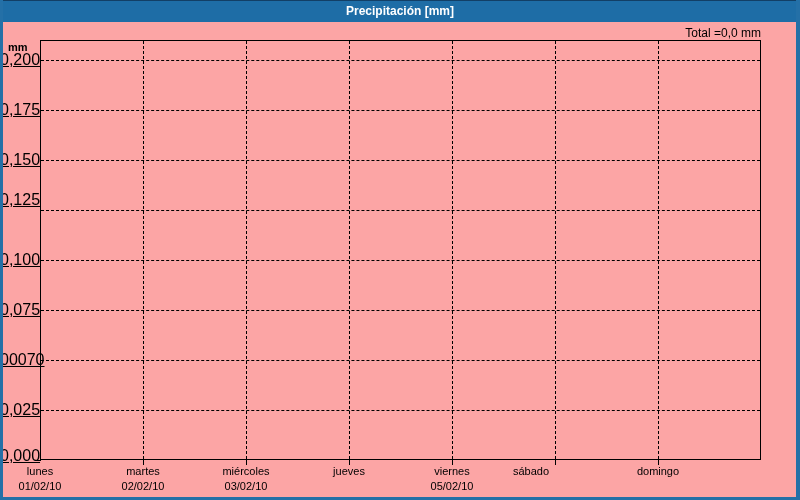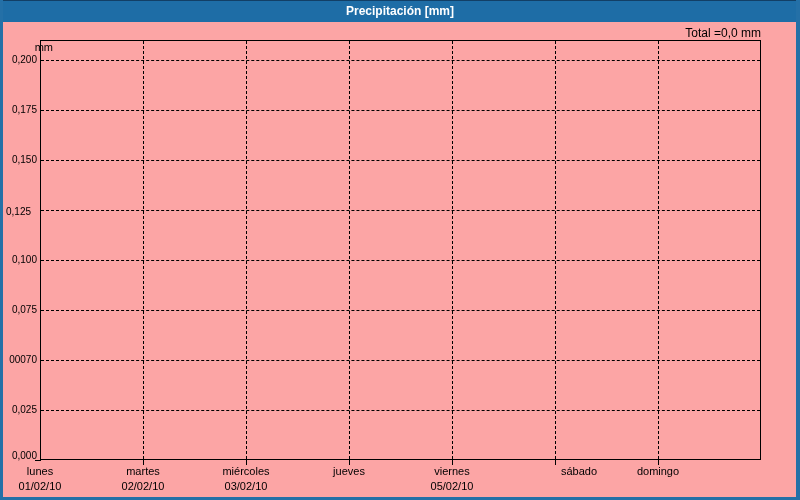--- a/index.html
+++ b/index.html
@@ -42,24 +42,25 @@
   }
   .total-label {
     position: absolute;
     left: 0; top: 26px;
     width: 761px;
     text-align: right;
     font-size: 12px;
   }
   .unit-label {
     position: absolute;
-    left: 16px; top: 41px;
+    left: 8px; top: 41px;
     width: 37px;
-    text-align: right;
+    text-align: left;
     font-size: 11px;
+    font-weight: bold;
   }
   .plot {
     position: absolute;
     left: 40px; top: 40px;
     width: 721px; height: 420px;
     border: 1px solid #000;
     box-sizing: border-box;
     background: transparent;
   }
   .hgrid {
@@ -87,24 +88,25 @@
     position: absolute;
     left: 35px; top: 460px;
     width: 6px; height: 1px;
     background: #000;
   }
   .ylab {
     position: absolute;
     left: 0;
     width: 37px;
     text-align: right;
-    font-size: 10px;
+    font-size: 16px;
     transform: translateY(-50%);
     line-height: 12px;
     white-space: nowrap;
+    text-decoration: underline;
   }
   .xlab {
     position: absolute;
     top: 464px;
     width: 110px;
     transform: translateX(-50%);
     text-align: center;
     white-space: nowrap;
   }
   .xlab .day  { line-height: 15px; font-size: 11px; }
@@ -144,21 +146,21 @@
       <div class="xtick" style="left: 452px;"></div>
       <div class="vgrid" style="left: 555px;"></div>
       <div class="xtick" style="left: 555px;"></div>
       <div class="vgrid" style="left: 658px;"></div>
       <div class="xtick" style="left: 658px;"></div>
     </div>
   <div id="ylabel-layer">
       <div class="ylab" style="top: 60px;">0,200</div>
       <div class="ylab" style="top: 110px;">0,175</div>
       <div class="ylab" style="top: 160px;">0,150</div>
-      <div class="ylab" style="top: 212px; text-align: center;">0,125</div>
+      <div class="ylab" style="top: 200px; text-align: center;">0,125</div>
       <div class="ylab" style="top: 260px;">0,100</div>
       <div class="ylab" style="top: 310px;">0,075</div>
       <div class="ylab" style="top: 360px;">00070</div>
       <div class="ylab" style="top: 410px; text-align: right;">0,025</div>
       <div class="ylab" style="top: 456px;">0,000</div>
     </div>
   <div id="xlabel-layer">
       <div class="xlab" style="left: 40px;">
         <div class="day">lunes</div>
         <div class="date">01/02/10</div>
@@ -171,21 +173,21 @@
         <div class="day">miércoles</div>
         <div class="date">03/02/10</div>
       </div>
       <div class="xlab" style="left: 349px;">
         <div class="day">jueves</div>
       </div>
       <div class="xlab" style="left: 452px;">
         <div class="day">viernes</div>
         <div class="date">05/02/10</div>
       </div>
-      <div class="xlab" style="left: 579px;">
+      <div class="xlab" style="left: 531px;">
         <div class="day">sábado</div>
       </div>
       <div class="xlab" style="left: 658px;">
         <div class="day">domingo</div>
       </div>
     </div>
 
   <div class="zero-tick"></div>
 
   <div class="frame-left"></div>

